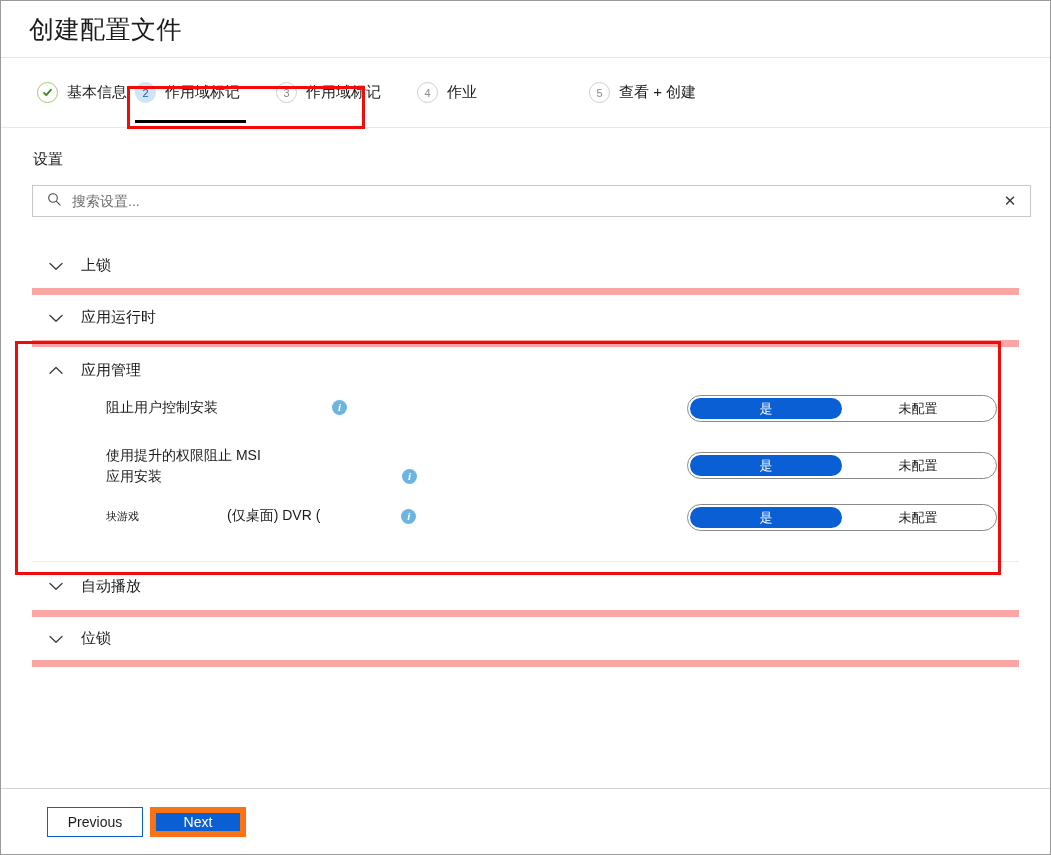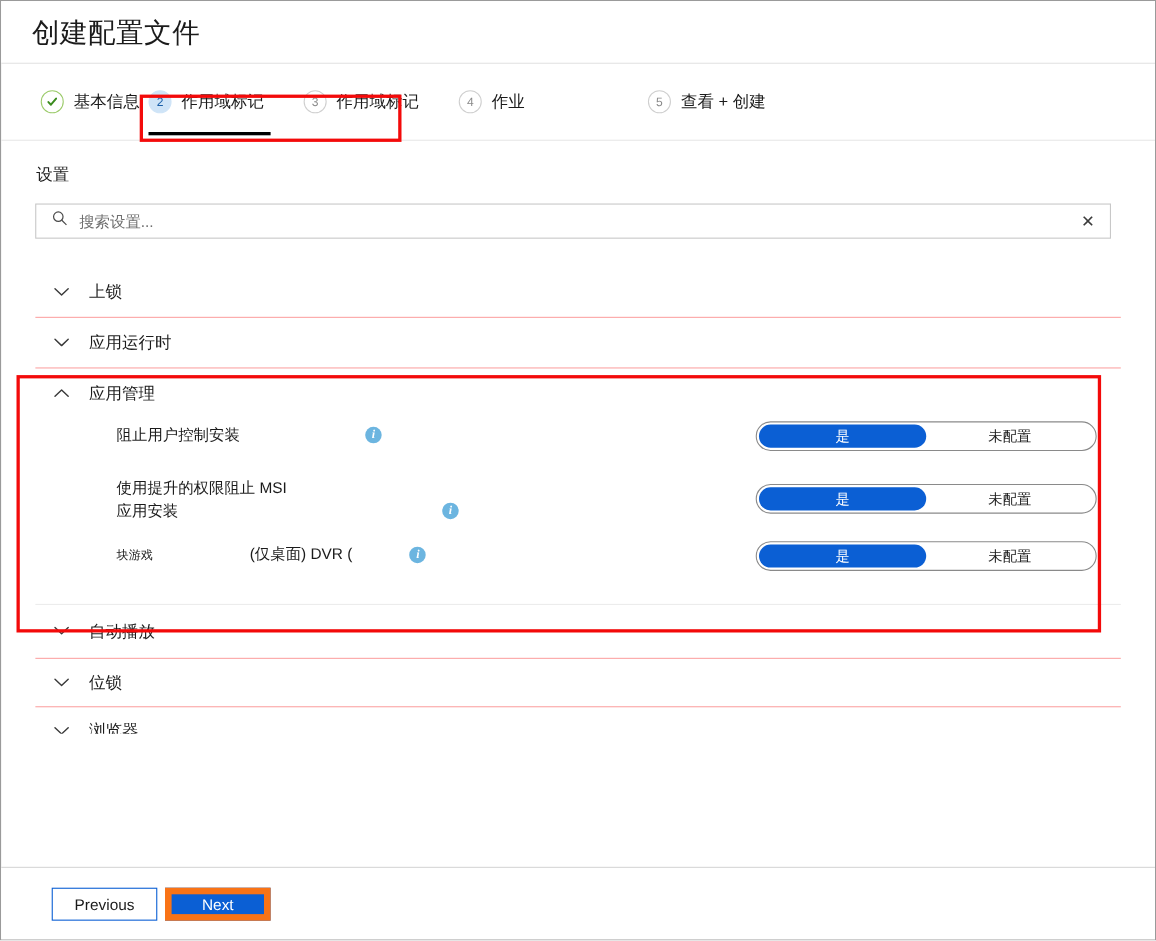--- a/index.html
+++ b/index.html
@@ -102,21 +102,21 @@
   .step-3 { margin-right: 36px; }
   .step-4 { margin-right: 112px; }
 
   
   .section-label {
     font-size: 15px;
     color: #1b1b1b;
     padding: 22px 0 0 32px;
   }
   .search-wrap {
-    margin: 16px 40px 0 31px;
+    margin: 16px 19px 0 31px;
     height: 32px;
     box-sizing: border-box;
     border: 1px solid #c8c8c8;
     display: flex;
     align-items: center;
     background: #ffffff;
   }
   .search-icon {
     margin: 0 10px 0 14px;
     flex: none;
@@ -149,21 +149,21 @@
   }
 
   
   .acc-list {
     margin: 26px 31px 0 31px;
   }
   .acc-row {
     height: 45px;
     display: flex;
     align-items: center;
-    border-bottom: 1px solid #fca5a5;
+    border-bottom: 7px solid #fca5a5;
     cursor: pointer;
   }
   .acc-row.no-border { border-bottom: none; }
   .chev {
     width: 16px;
     margin: 0 16px 0 17px;
     flex: none;
     display: block;
     color: #3a3a3a;
   }
@@ -409,21 +409,21 @@
           <span class="info-icon">i</span>
         </div>
         <div class="setting-control" style="top:11px;">
           <div class="pill">
             <span class="pill-seg on">是</span>
             <span class="pill-seg off">未配置</span>
           </div>
         </div>
       </div>
 
-      <div class="setting-row" style="min-height:52px;">
+      <div class="setting-row" style="min-height:52px;gap:29px;">
         <div class="setting-name" style="width:auto; padding-top:8px; display:flex; align-items:baseline;">
           <span class="sub">块游戏</span>
           <span style="display:inline-block;width:88px;"></span>
           <span>(仅桌面) DVR (</span>
         </div>
         <div class="setting-info" style="padding-top:9px; margin-left:52px;">
           <span class="info-icon">i</span>
         </div>
         <div class="setting-control" style="top:7px;">
           <div class="pill">

